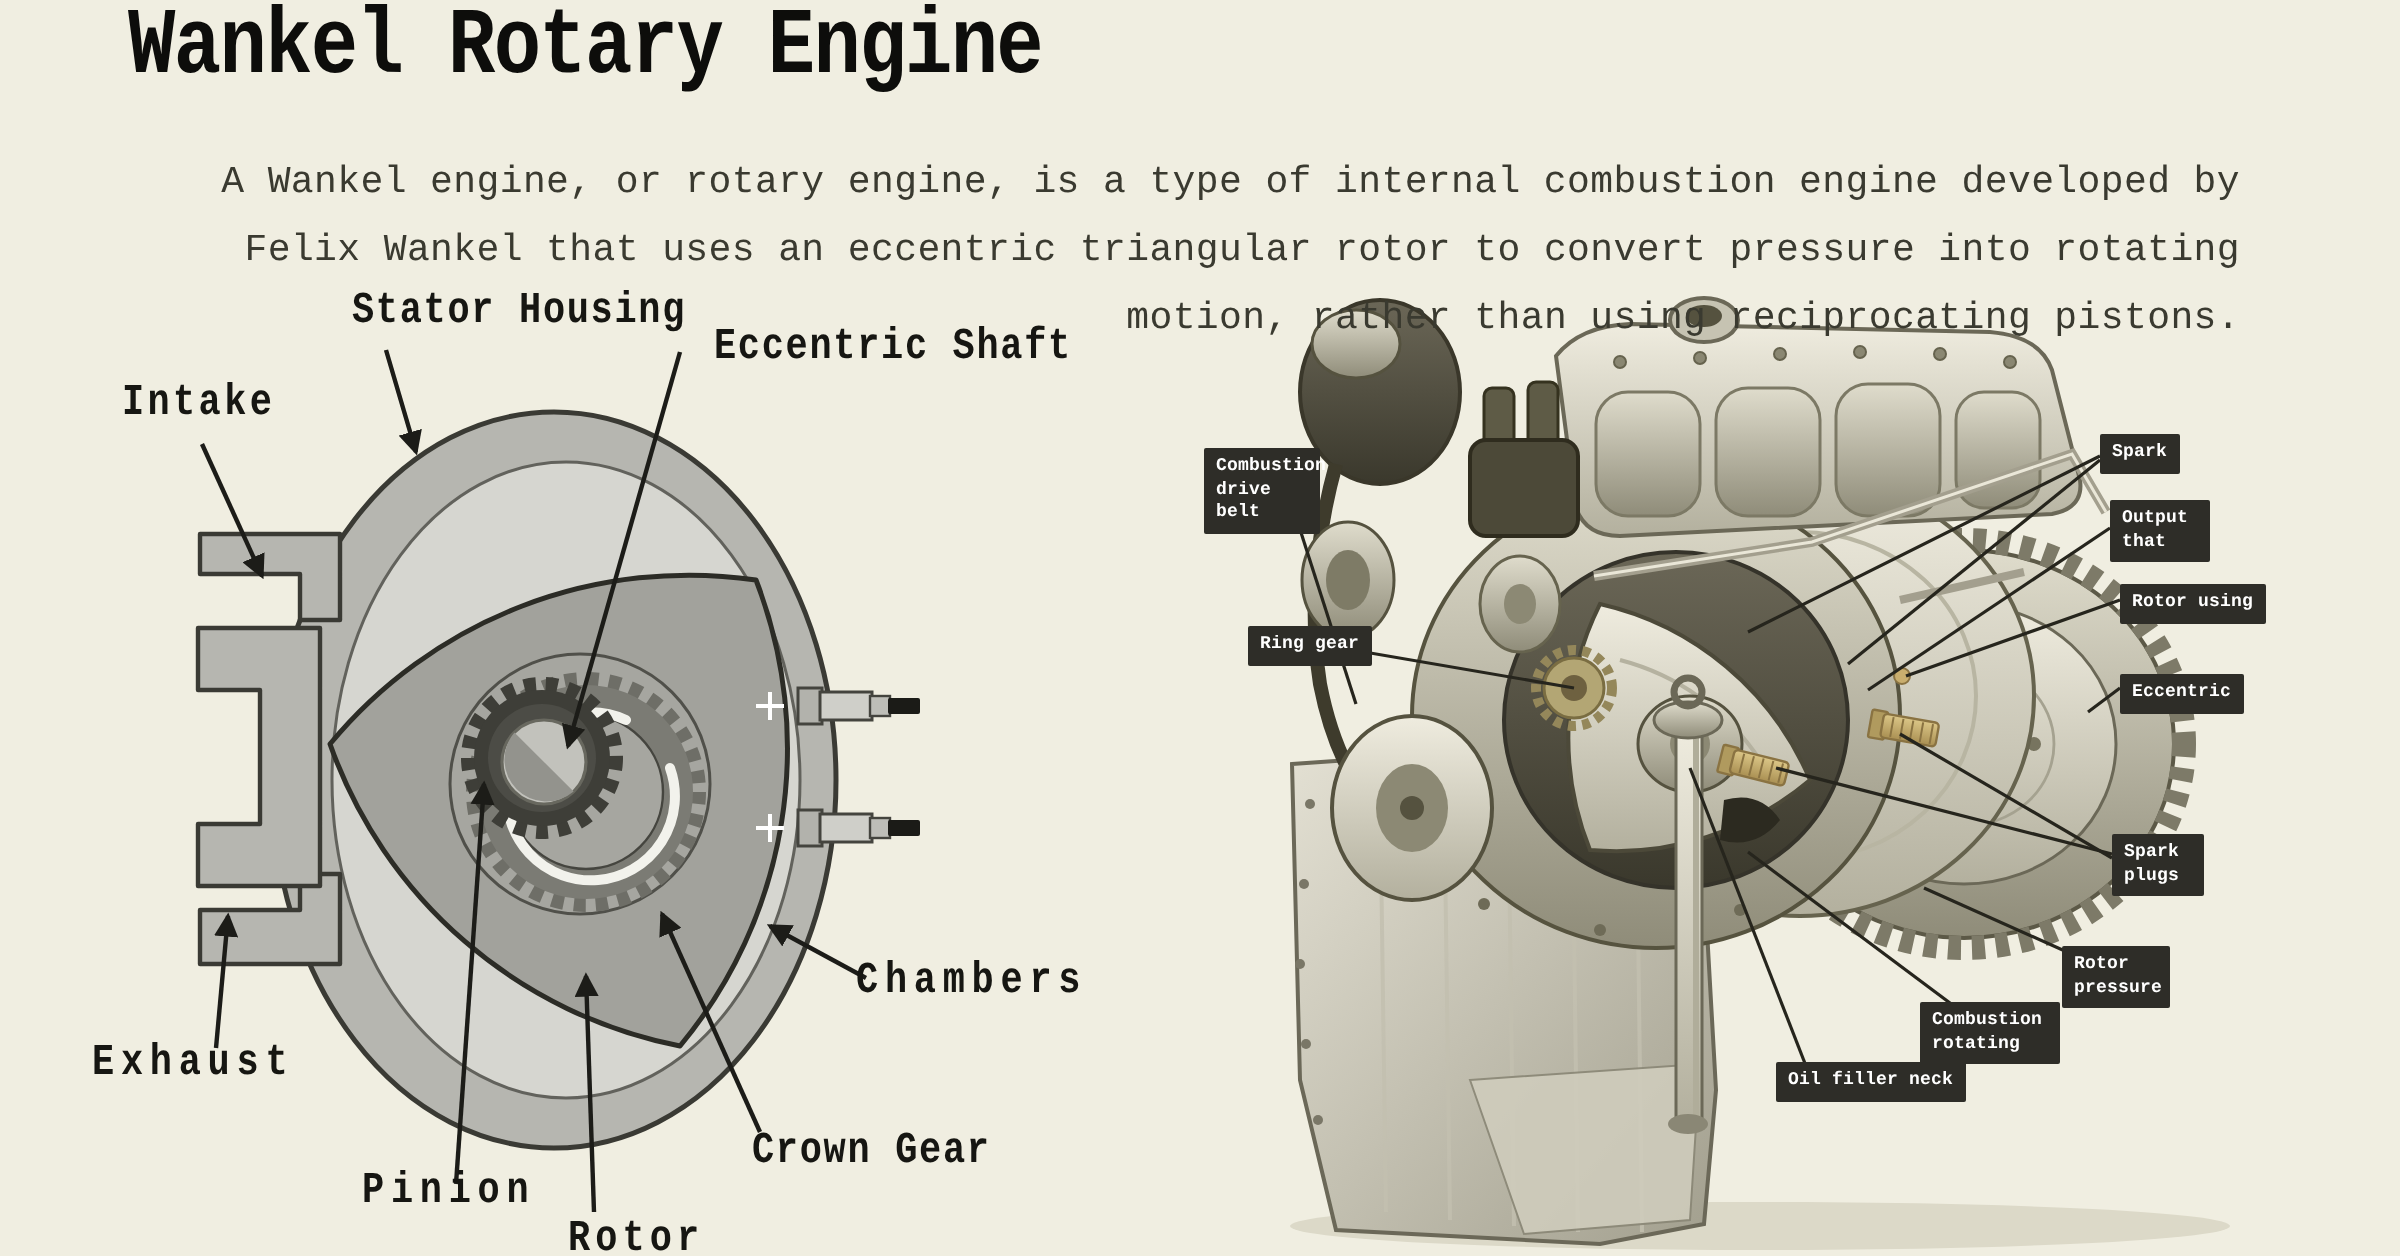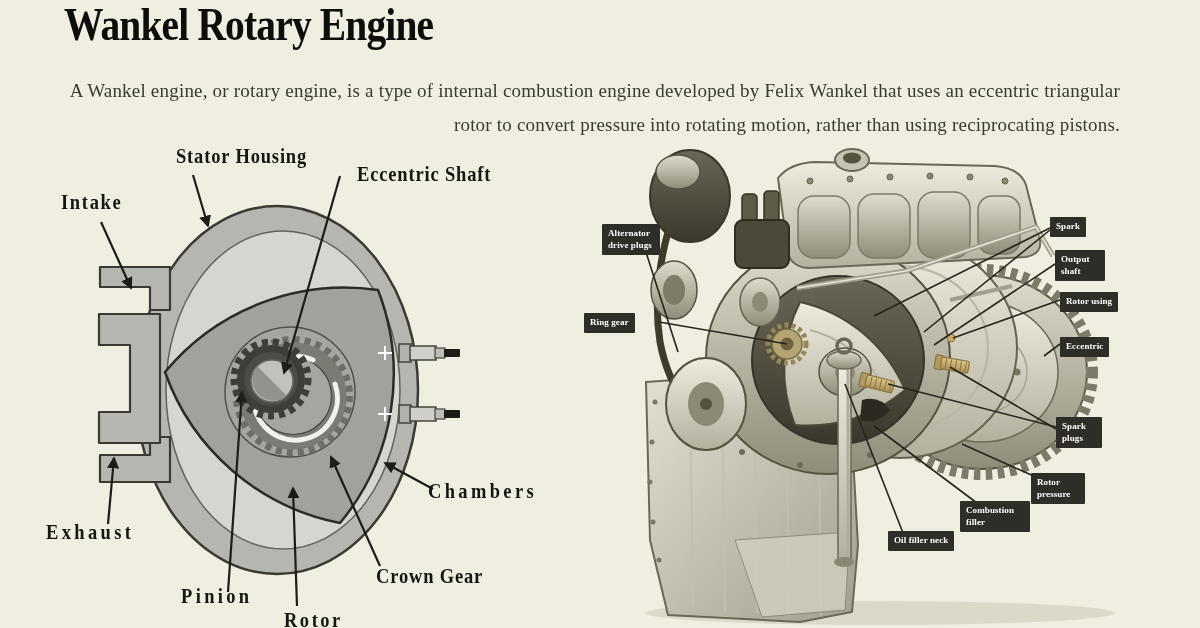--- a/index.html
+++ b/index.html
@@ -1,18 +1,18 @@
 <!DOCTYPE html>
 <html><head>
 <meta charset="utf-8">
 <style>
   html,body{margin:0;padding:0;background:#888;}
   #canvas{
     position:relative;width:1200px;height:628px;overflow:hidden;
-    background:#f0eee1;font-family:Liberation Serif, serif;
+    background:#f0eee1;font-family:Liberation Mono, monospace;
   }
   #art{position:absolute;left:0;top:0;width:1200px;height:628px;}
   .title{
     position:absolute;left:64px;top:0px;margin:0;
     font-size:47px;font-weight:800;letter-spacing:-1px;line-height:1.05;
     color:#0d0d0b;transform:scaleX(.84);transform-origin:0 0;white-space:nowrap;
   }
   .desc{
     position:absolute;left:64px;top:74px;width:1056px;margin:0;
     font-size:19px;line-height:1.8;letter-spacing:.2px;color:#3a3a30;text-align:right;
@@ -293,24 +293,24 @@
 
   <div class="llabel ls1" style="left:176px;top:145px">Stator Housing</div>
   <div class="llabel ls1" style="left:357px;top:163px">Eccentric Shaft</div>
   <div class="llabel ls2" style="left:61px;top:191px">Intake</div>
   <div class="llabel ls4" style="left:46px;top:521px">Exhaust</div>
   <div class="llabel ls4" style="left:181px;top:585px">Pinion</div>
   <div class="llabel ls3" style="left:284px;top:609px">Rotor</div>
   <div class="llabel ls1" style="left:376px;top:565px">Crown Gear</div>
   <div class="llabel ls4" style="left:428px;top:480px">Chambers</div>
 
-  <div class="rlabel w46" style="left:602px;top:224px">Alternator drive plugs</div>
-  <div class="rlabel nowrap" style="left:584px;top:313px">Ring gear</div>
+  <div class="rlabel w46" style="left:602px;top:224px">Combustion drive belt</div>
+  <div class="rlabel nowrap" style="left:624px;top:313px">Ring gear</div>
   <div class="rlabel nowrap" style="left:1050px;top:217px">Spark</div>
-  <div class="rlabel w38" style="left:1055px;top:250px">Output shaft</div>
+  <div class="rlabel w38" style="left:1055px;top:250px">Output that</div>
   <div class="rlabel nowrap" style="left:1060px;top:292px">Rotor using</div>
   <div class="rlabel nowrap" style="left:1060px;top:337px">Eccentric</div>
   <div class="rlabel w34" style="left:1056px;top:417px">Spark plugs</div>
   <div class="rlabel w42" style="left:1031px;top:473px">Rotor pressure</div>
-  <div class="rlabel w58" style="left:960px;top:501px">Combustion filler</div>
+  <div class="rlabel w58" style="left:960px;top:501px">Combustion rotating</div>
   <div class="rlabel nowrap" style="left:888px;top:531px">Oil filler neck</div>
 
 </div>
 
 </body></html>

